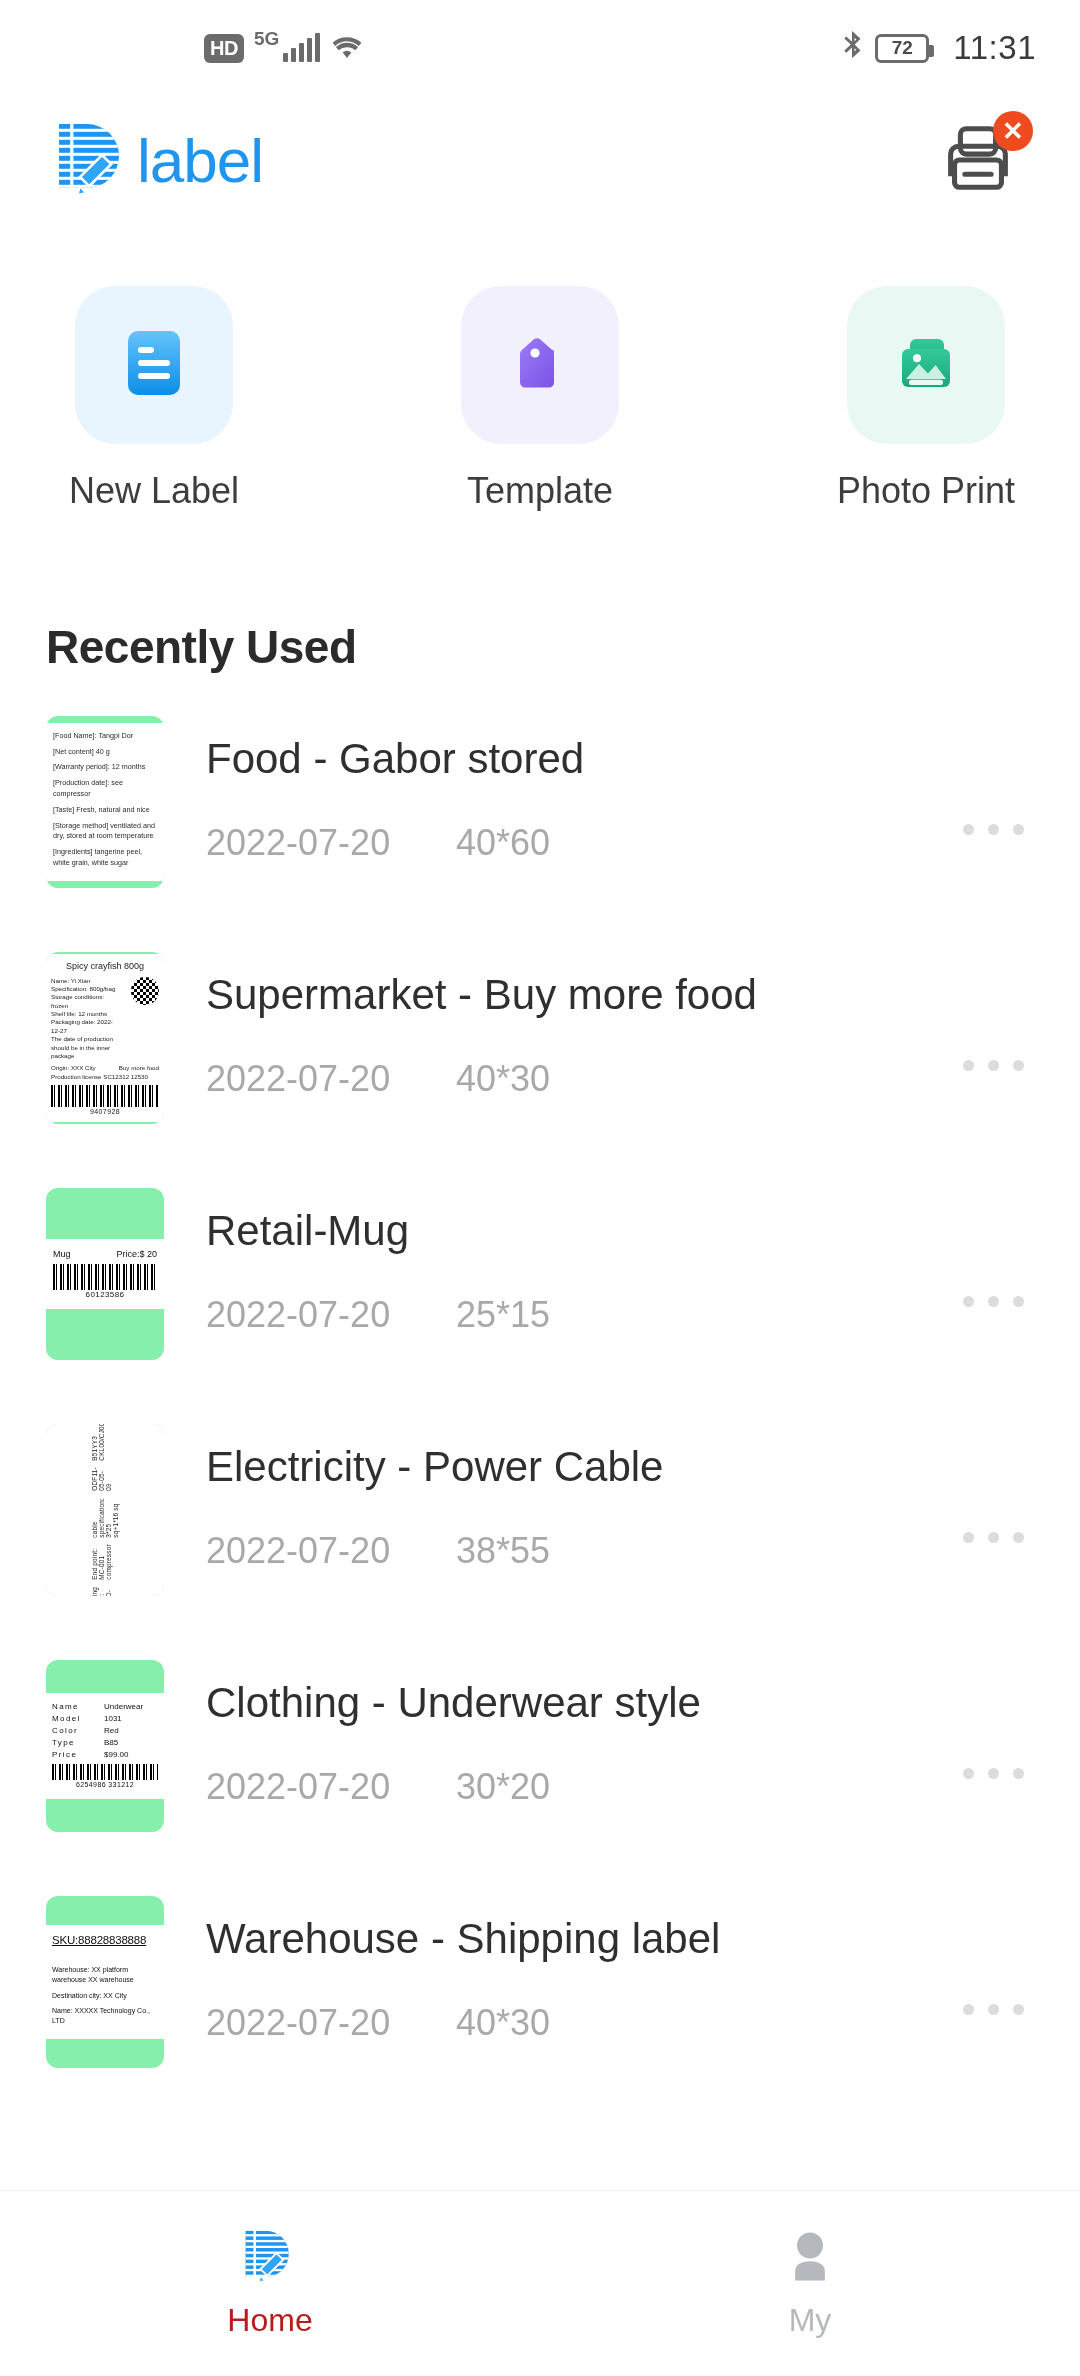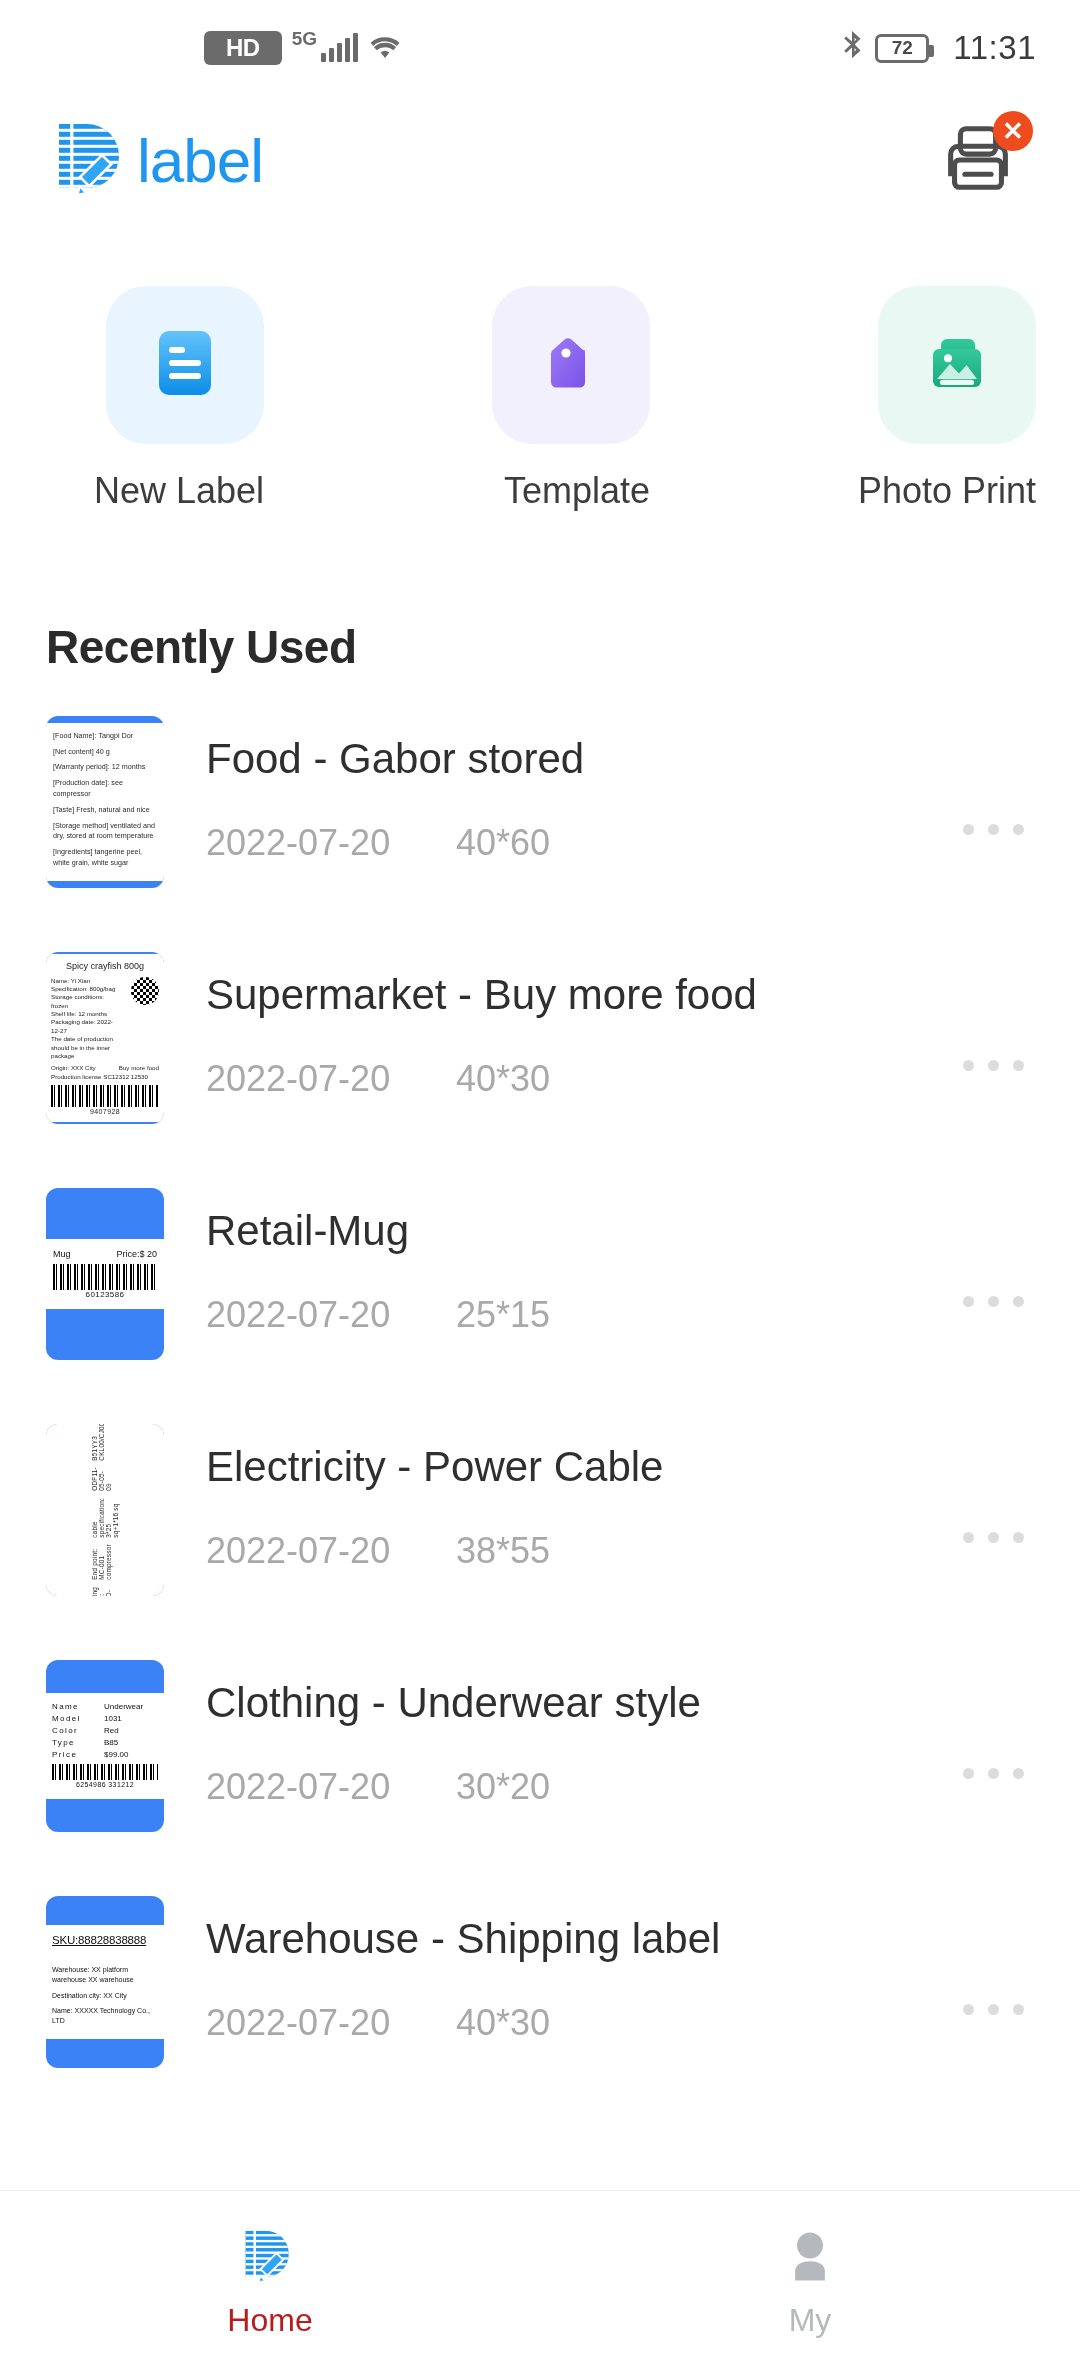--- a/index.html
+++ b/index.html
@@ -13,21 +13,21 @@
 
   
   .statusbar {
     height: 96px; display: flex; align-items: center;
     justify-content: space-between; padding: 0 44px;
   }
   .sb-left, .sb-right { display: flex; align-items: center; gap: 10px; }
   .sb-left { margin-left: 160px; }
   .hd-badge {
     background:#6b6b6b; color:#fff; border-radius:6px;
-    font-size:24px; font-weight:bold; padding:3px 22px; letter-spacing:-.5px;
+    font-size:20px; font-weight:bold; padding:3px 6px; letter-spacing:-.5px;
   }
   .fiveg { font-size:19px; color:#6b6b6b; font-weight:bold; position:relative; top:-9px; margin-right:-6px;}
   .bars { display:flex; align-items:flex-end; gap:3px; height:28px; }
   .bars i { display:block; width:5px; background:#6b6b6b; border-radius:1px;}
   .bars i:nth-child(1){height:9px}
   .bars i:nth-child(2){height:14px}
   .bars i:nth-child(3){height:19px}
   .bars i:nth-child(4){height:24px}
   .bars i:nth-child(5){height:29px}
   .wifi svg, .bt svg { display:block; }
@@ -45,36 +45,36 @@
   .logo-word{font-size:62px;color:#1e96f0;font-weight:500;letter-spacing:-1px;line-height:1;}
   .printer-wrap{position:relative;width:92px;height:92px;}
   .badge-x{
     position:absolute;right:-6px;top:-4px;width:40px;height:40px;border-radius:50%;
     background:#ee4b1e;color:#fff;display:flex;align-items:center;justify-content:center;
     font-size:26px;font-weight:bold;line-height:1;
   }
 
   
   .actions{display:flex;padding:60px 44px 0;gap:0;justify-content:space-between;}
-  .action{width:220px;display:flex;flex-direction:column;align-items:flex-end;}
+  .action{width:220px;display:flex;flex-direction:column;align-items:center;}
   .tile{width:158px;height:158px;border-radius:40px;display:flex;align-items:center;justify-content:center;}
   .t-newlabel{background:#e8f4fe;}
   .t-template{background:#f3f0fe;}
   .t-photo{background:#e9f8f2;}
   .t-pos{background:#fef4e7;}
   .action-label{margin-top:26px;font-size:36px;color:#3d3d3d;white-space:nowrap;}
 
   
   .section-title{margin:108px 0 0 46px;font-size:46px;font-weight:bold;color:#2b2b2b;letter-spacing:-.5px;}
 
   
   .list{margin-top:42px;}
   .row{display:flex;align-items:flex-start;padding:0 44px 0 46px;height:236px;position:relative;}
   .thumb{
-    width:118px;height:172px;background:#3b82f6;border-radius:12px;
+    width:118px;height:172px;background:#86efac;border-radius:12px;
     display:flex;align-items:center;justify-content:center;flex:none;overflow:hidden;
   }
   .paper{background:#fff;width:100%;overflow:hidden;}
   .row-main{flex:1;padding-left:42px;padding-top:20px;}
   .row-title{font-size:42px;color:#2f2f2f;line-height:1.1;}
   .row-meta{margin-top:40px;display:flex;gap:0;}
   .row-date{font-size:36px;color:#a9a9a9;width:250px;}
   .row-size{font-size:36px;color:#a9a9a9;}
   .dots{position:absolute;right:56px;top:108px;display:flex;gap:14px;}
   .dots i{width:11px;height:11px;border-radius:50%;background:#dcdcdc;display:block;}

